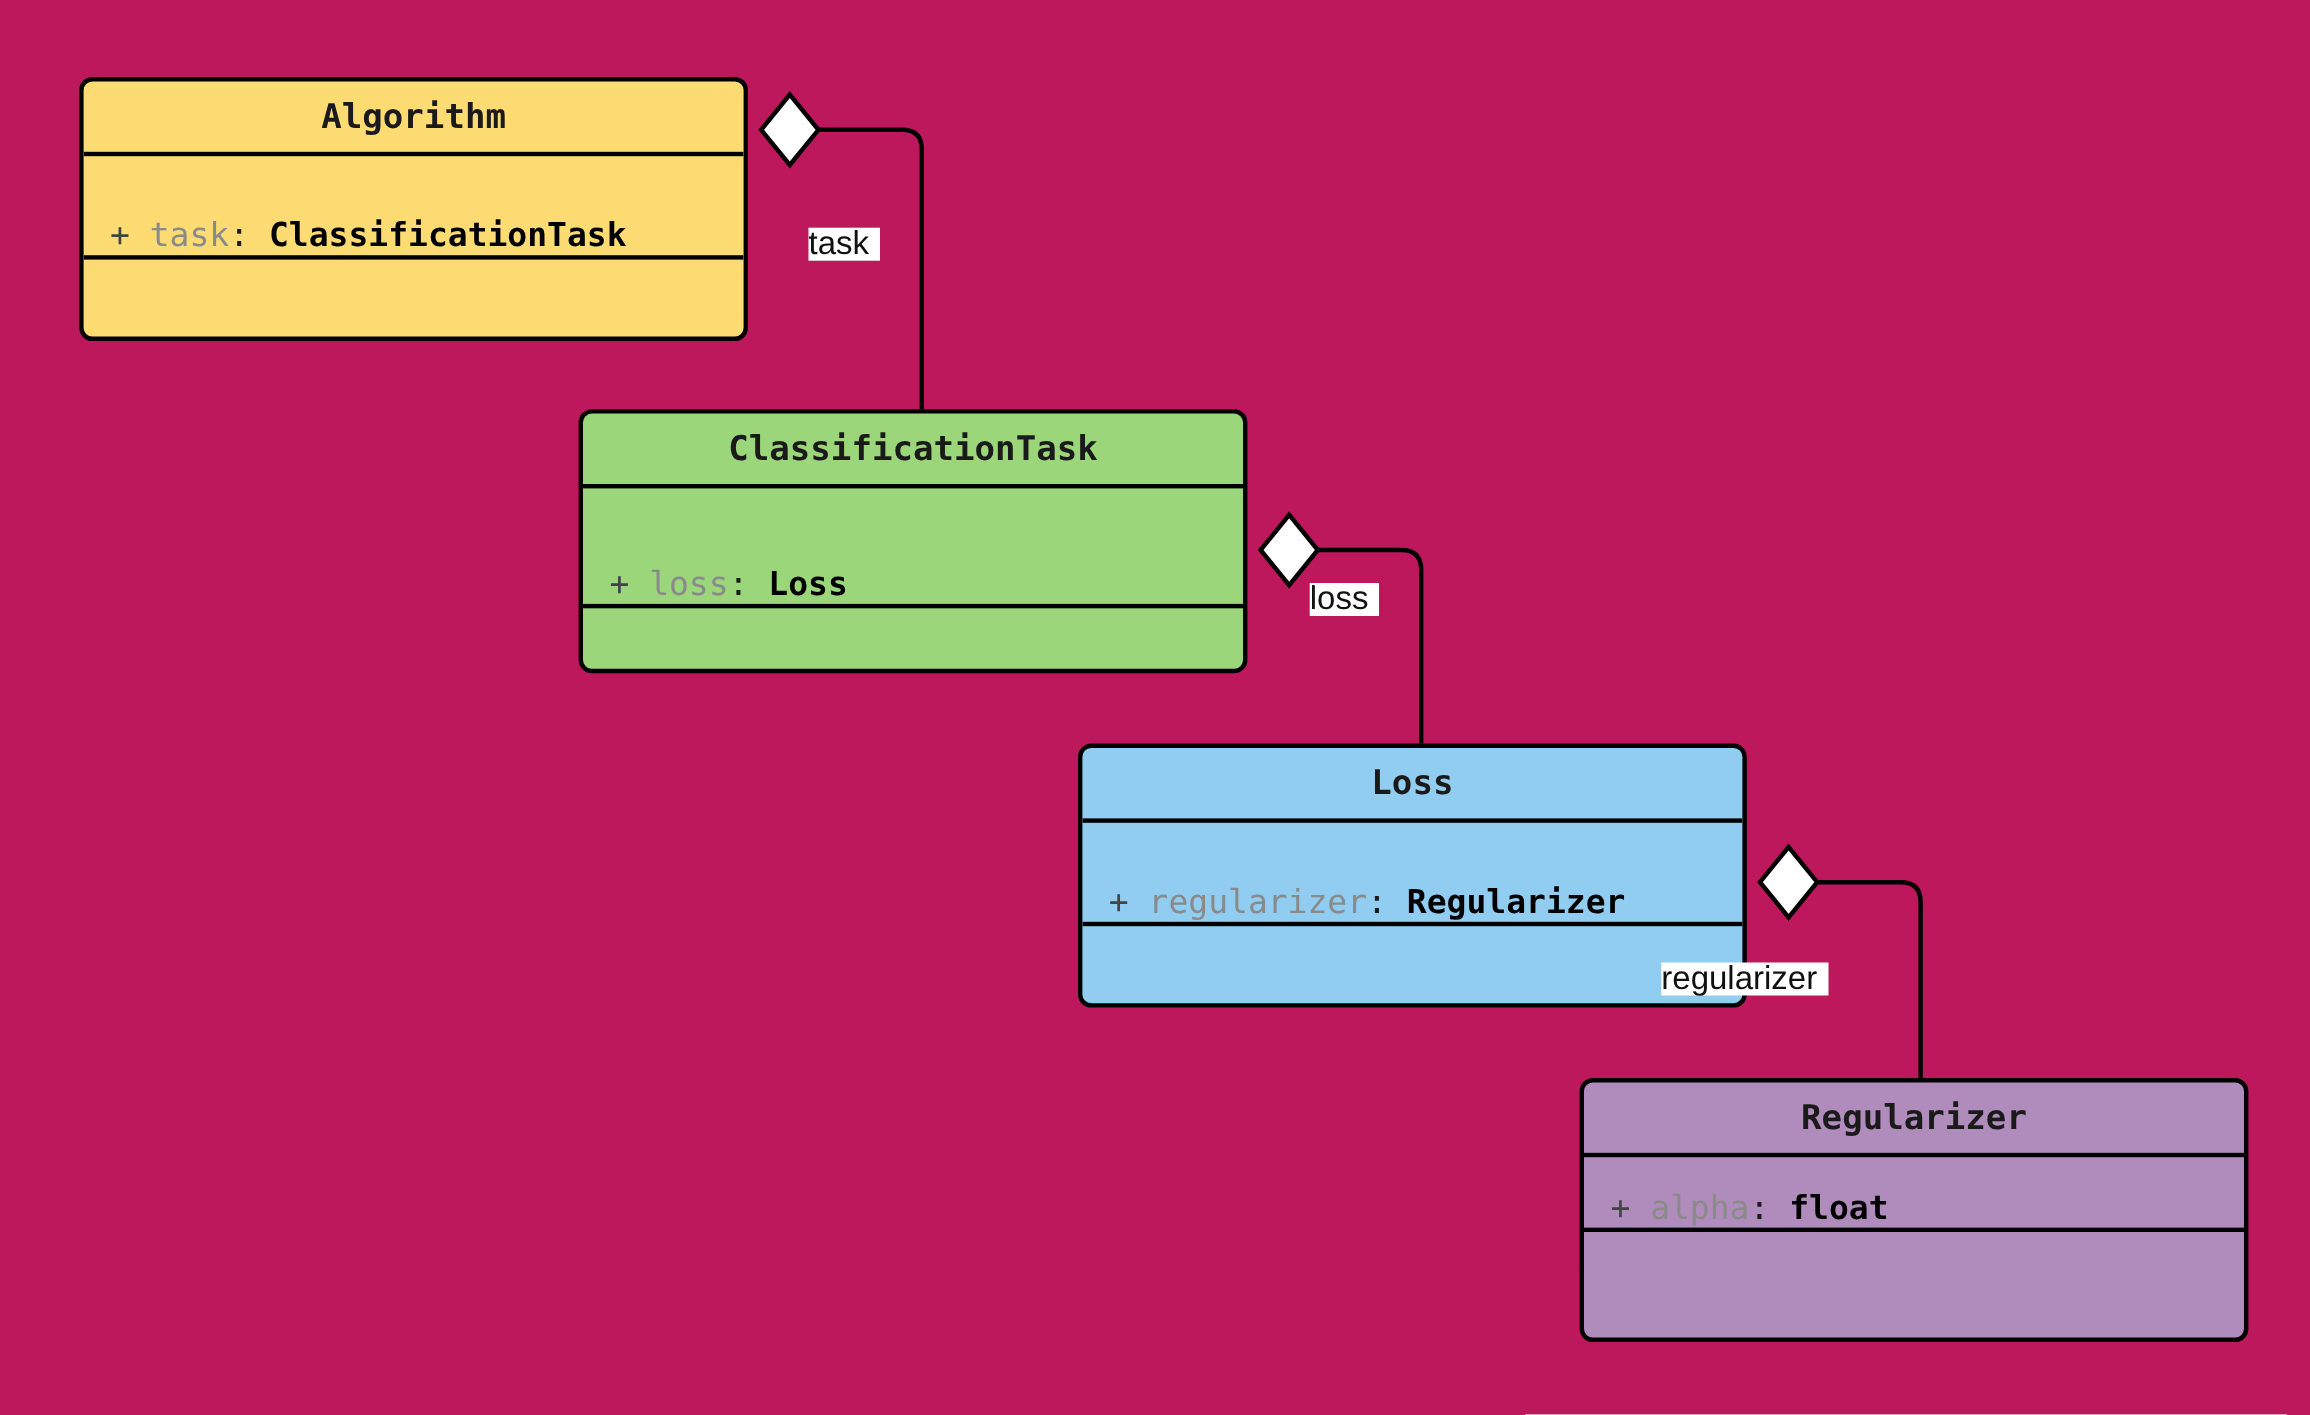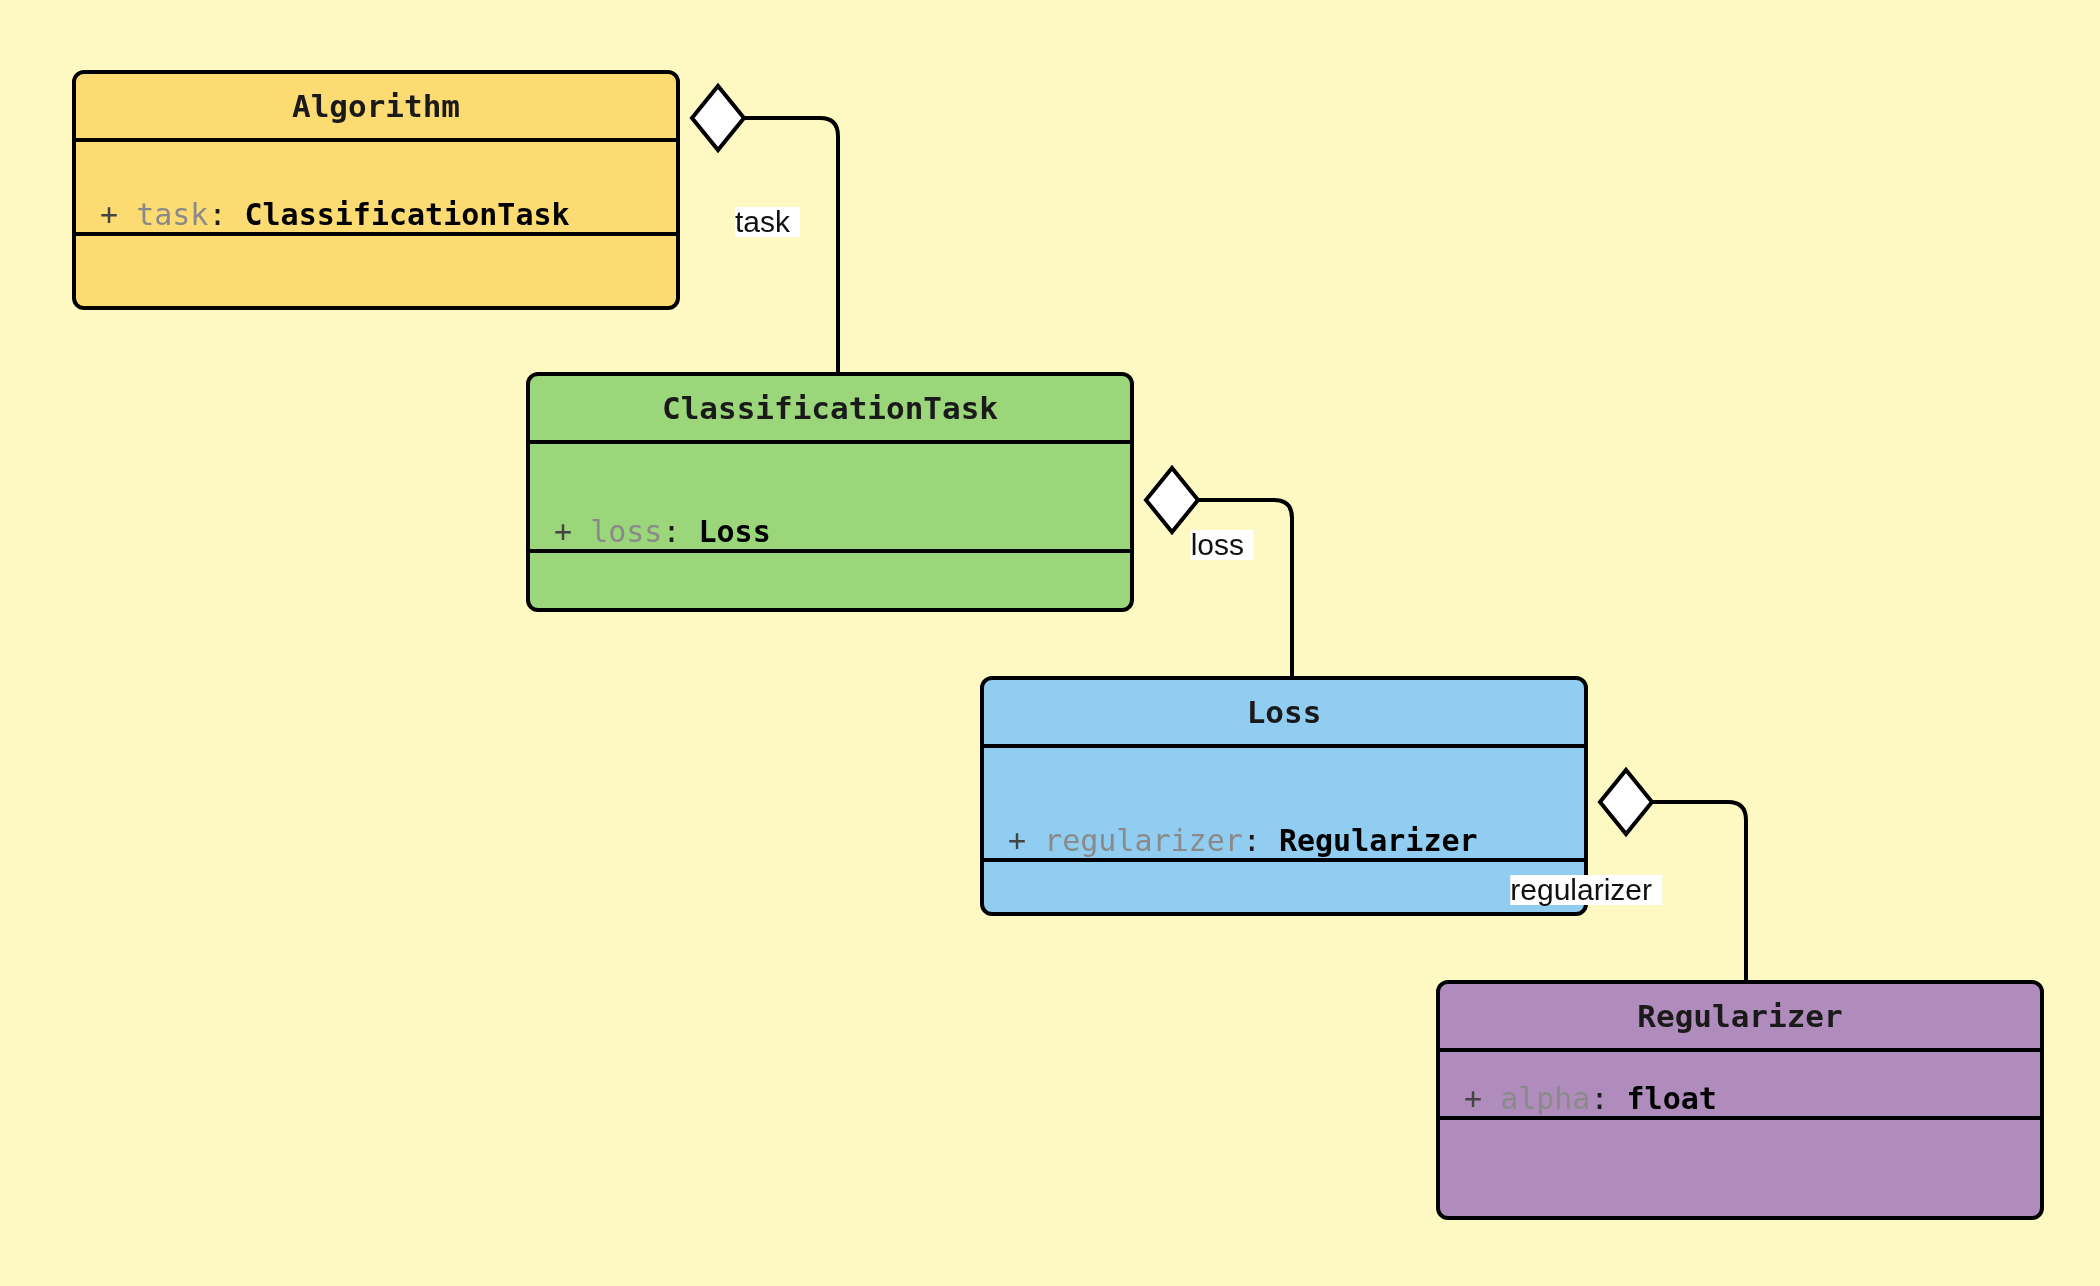--- a/index.html
+++ b/index.html
@@ -84,21 +84,21 @@
     font-size: 30px;
     color: #111111;
     white-space: nowrap;
     background: #ffffff;
     line-height: 1;
   }
 </style>
 </head>
 <body>
 
-<div id="diagram-canvas" style="background: #fef9c3;">
+<div id="diagram-canvas" style="background: #be185d;">
 
   <svg id="edge-layer" viewBox="0 0 2100 1286" xmlns="http://www.w3.org/2000/svg">
       <g>
         <path d="M 744 118 L 820 118 Q 838 118 838 136 L 838 372" fill="none" stroke="#000000" stroke-width="4" stroke-linecap="butt"></path>
         <polygon points="692,118 718,86 744,118 718,150" fill="#ffffff" stroke="#000000" stroke-width="4" stroke-linejoin="miter"></polygon>
       </g>
       <g>
         <path d="M 1198 500 L 1274 500 Q 1292 500 1292 518 L 1292 676" fill="none" stroke="#000000" stroke-width="4" stroke-linecap="butt"></path>
         <polygon points="1146,500 1172,468 1198,500 1172,532" fill="#ffffff" stroke="#000000" stroke-width="4" stroke-linejoin="miter"></polygon>
       </g>
@@ -117,21 +117,21 @@
     </div>
     <div class="uml-class" style="left: 526px; top: 372px; width: 608px; height: 240px; background: rgb(155, 214, 122); border-color: rgb(0, 0, 0);">
       <div class="uml-title" style="height: 68px; border-bottom-color: rgb(0, 0, 0);">ClassificationTask</div>
       <div class="uml-attrs" style="height: 109px; border-bottom-color: rgb(0, 0, 0);">
         <div><span class="attr-vis">+</span>&nbsp;<span class="attr-name">loss</span><span class="attr-colon">:</span>&nbsp;<span class="attr-type">Loss</span></div>
       </div>
       <div class="uml-methods"></div>
     </div>
     <div class="uml-class" style="left: 980px; top: 676px; width: 608px; height: 240px; background: rgb(145, 205, 240); border-color: rgb(0, 0, 0);">
       <div class="uml-title" style="height: 68px; border-bottom-color: rgb(0, 0, 0);">Loss</div>
-      <div class="uml-attrs" style="height: 94px; border-bottom-color: rgb(0, 0, 0); margin-top: 20px;">
+      <div class="uml-attrs" style="height: 94px; border-bottom-color: rgb(0, 0, 0);">
         <div><span class="attr-vis">+</span>&nbsp;<span class="attr-name">regularizer</span><span class="attr-colon">:</span>&nbsp;<span class="attr-type">Regularizer</span></div>
       </div>
       <div class="uml-methods"></div>
     </div>
     <div class="uml-class" style="left: 1436px; top: 980px; width: 608px; height: 240px; background: rgb(176, 140, 188); border-color: rgb(0, 0, 0);">
       <div class="uml-title" style="height: 68px; border-bottom-color: rgb(0, 0, 0);">Regularizer</div>
       <div class="uml-attrs" style="height: 68px; border-bottom-color: rgb(0, 0, 0);">
         <div><span class="attr-vis">+</span>&nbsp;<span class="attr-name">alpha</span><span class="attr-colon">:</span>&nbsp;<span class="attr-type">float</span></div>
       </div>
       <div class="uml-methods"></div>

